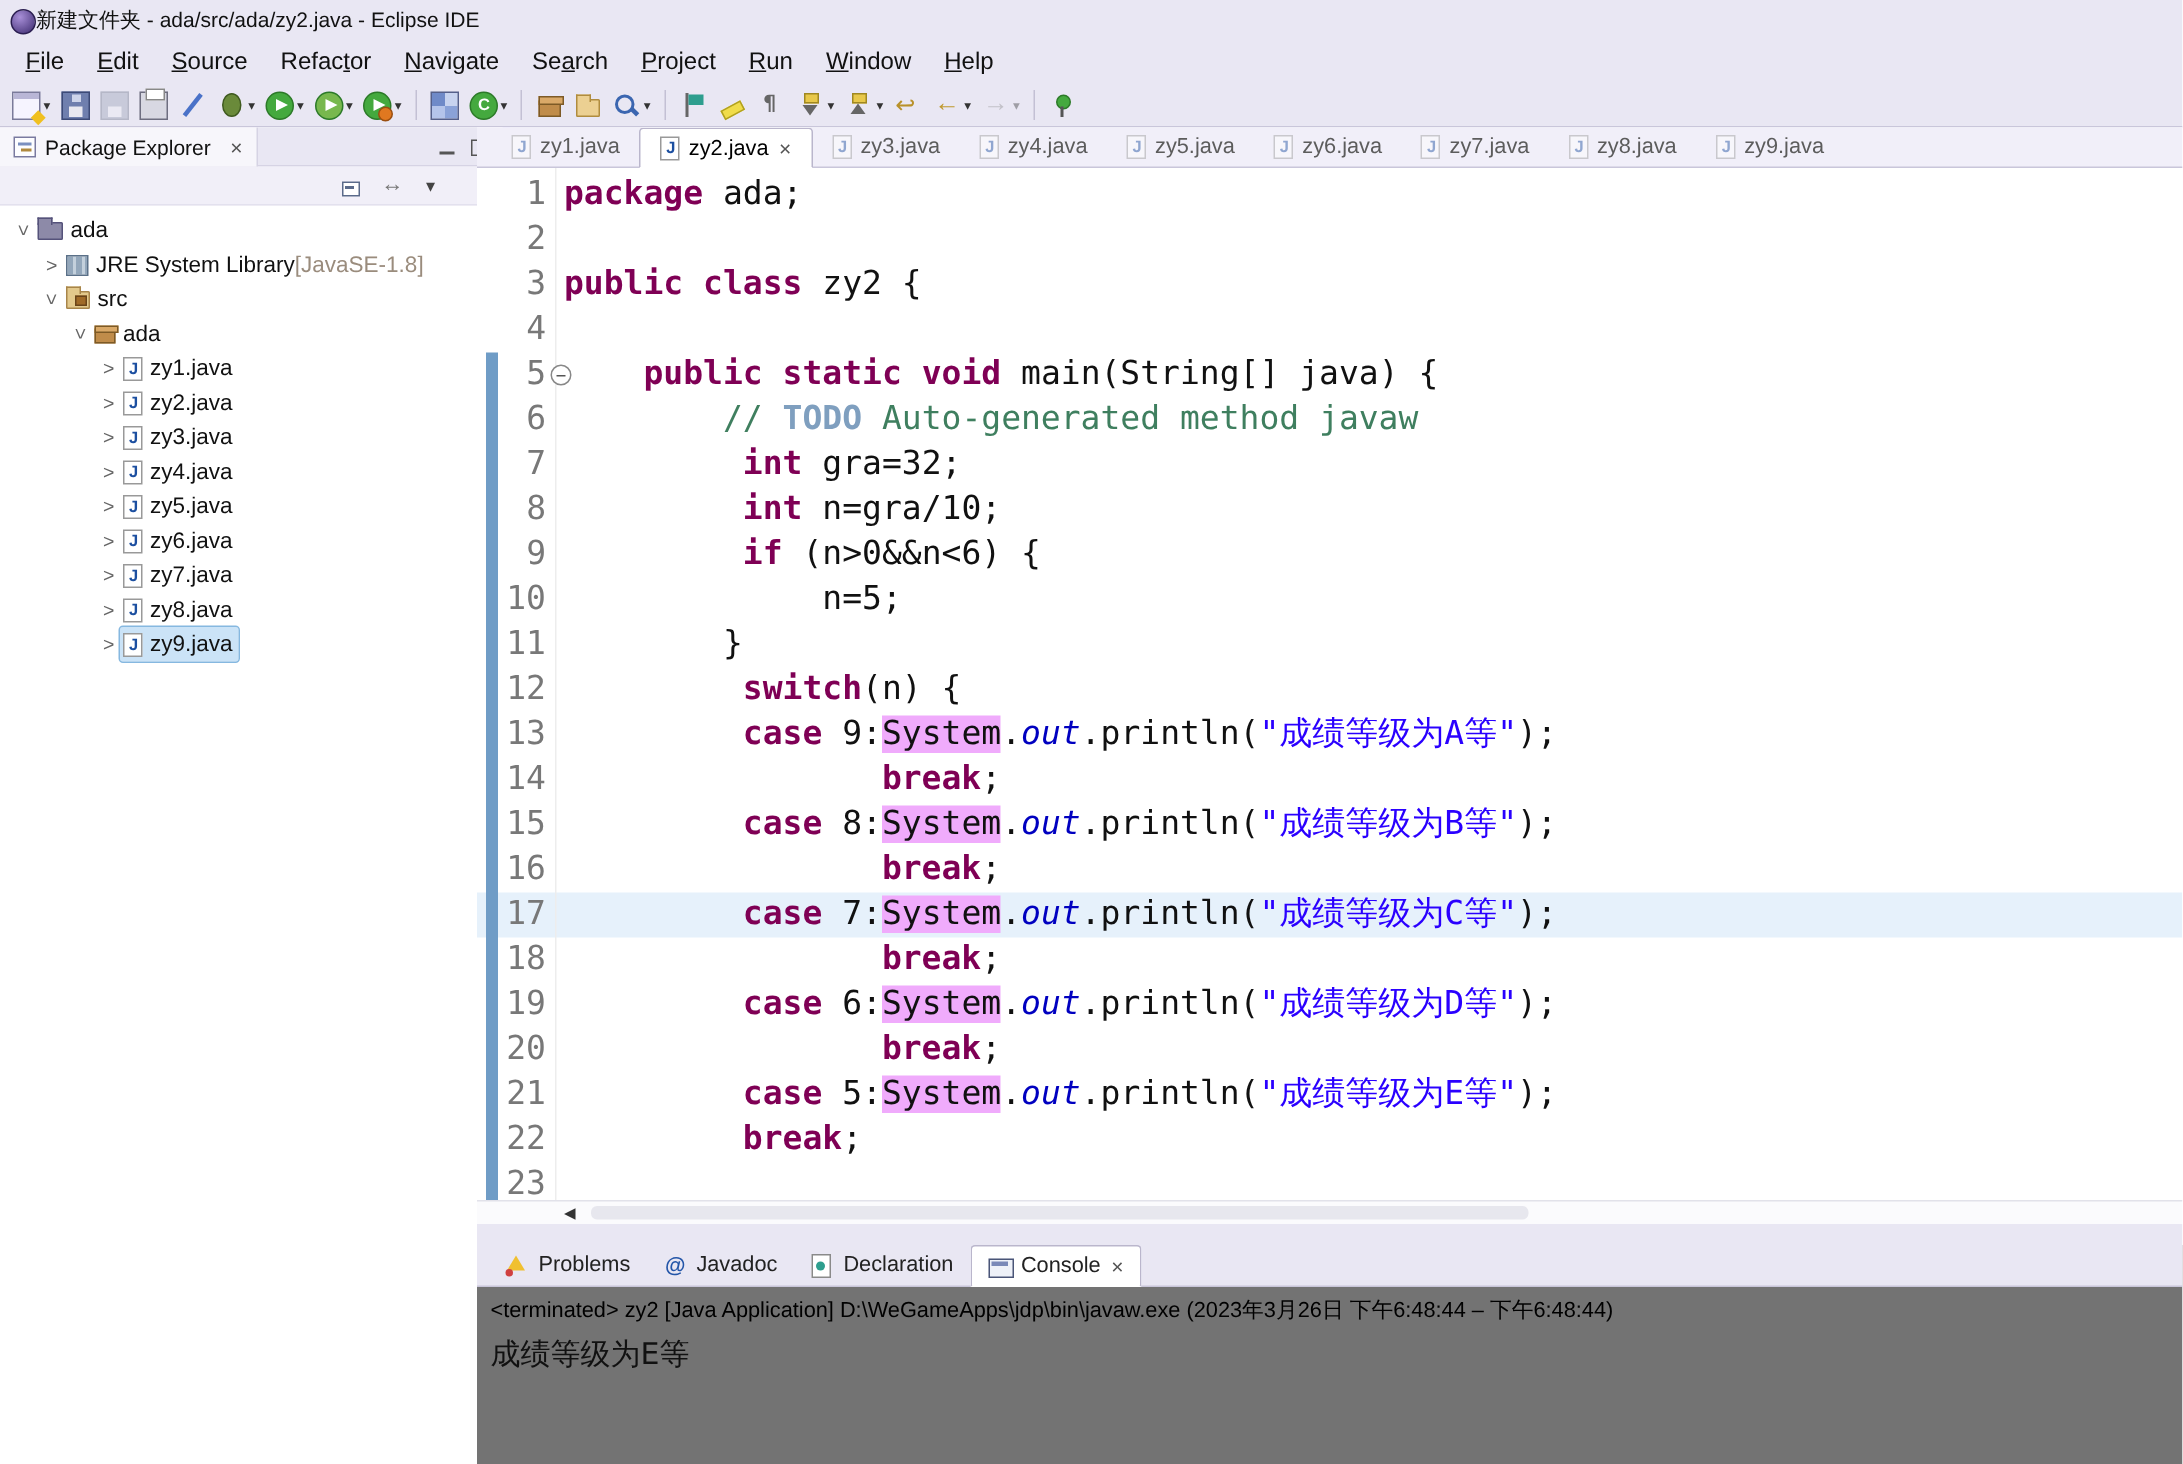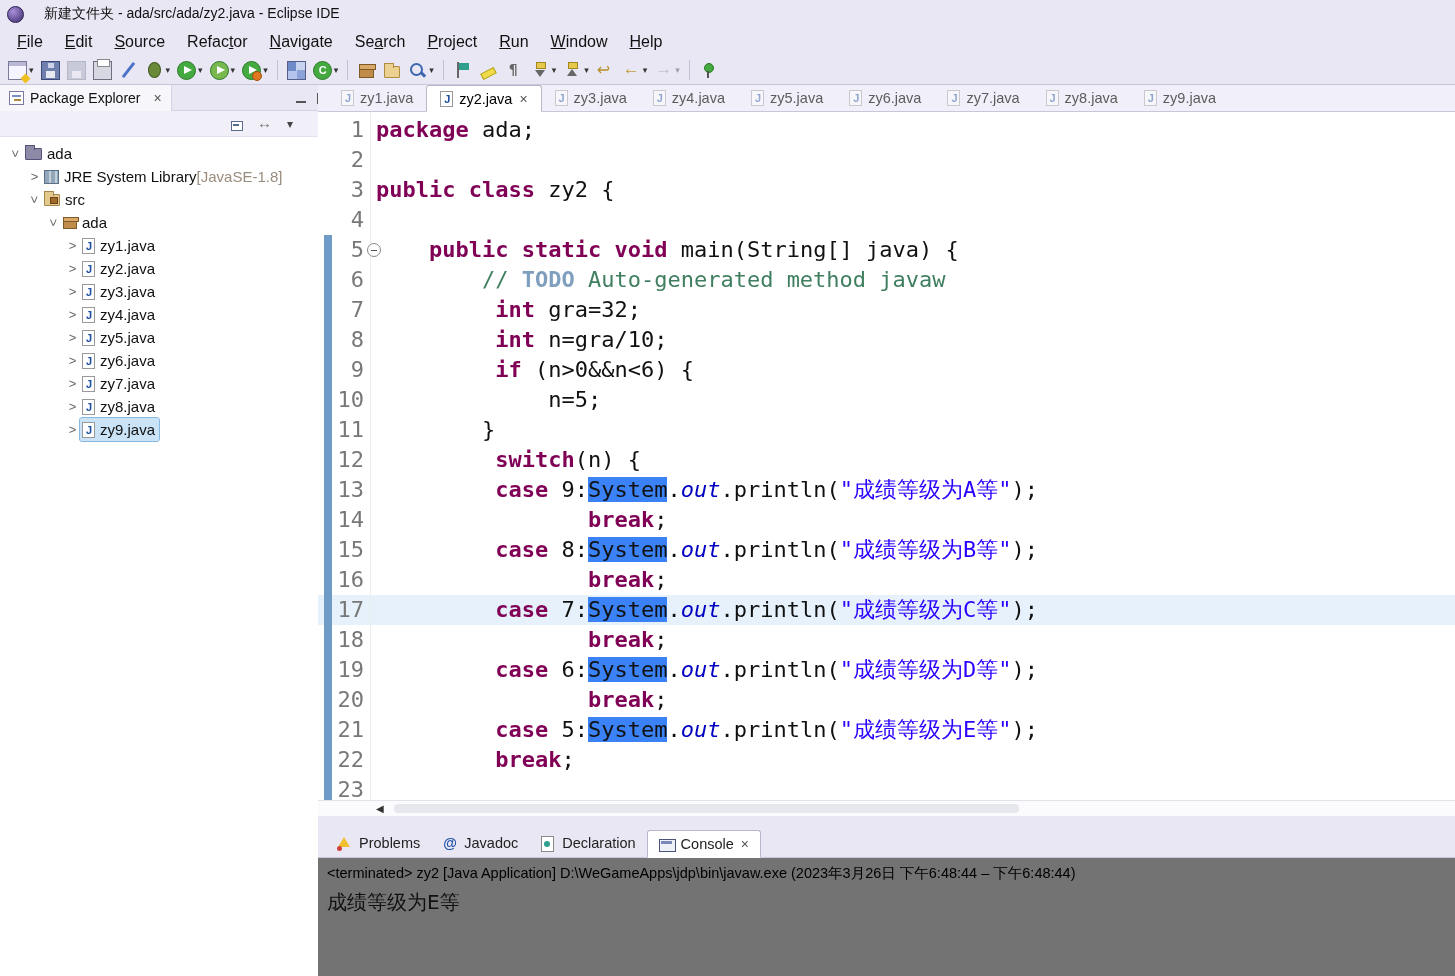--- a/index.html
+++ b/index.html
@@ -1,21 +1,21 @@
 <!DOCTYPE html>
 <html><head>
 <meta charset="utf-8">
 <style>
 *{margin:0;padding:0;box-sizing:border-box}
 html,body{width:1455px;height:976px;overflow:hidden}
 body{position:relative;font-family:"Liberation Sans",sans-serif;background:#fff;color:#111}
 
 
 .chrome{position:absolute;left:0;top:0;width:1455px;height:85px;background:#e9e7f3;border-bottom:1px solid #c9c6da}
-.titlebar{height:28px;display:flex;align-items:center;gap:20px;padding:0 7px;font-size:14px}
+.titlebar{height:28px;display:flex;align-items:center;gap:0;padding:0 7px;font-size:14px}
 .app-icon{width:17px;height:17px;border-radius:50%;background:radial-gradient(circle at 35% 30%,#a88fd8,#3c2a6e);border:1px solid #2a1d50;flex:0 0 auto}
 .menubar{height:27px;display:flex;align-items:center;padding:0 6px;font-size:16px}
 .menu-item{padding:3px 11px;border-radius:3px;cursor:default}
 .menu-item u{text-decoration:underline}
 .toolbar{height:30px;display:flex;align-items:center;padding:0 5px;gap:1px}
 .tb-btn{display:flex;align-items:center;height:26px;padding:0 3px;border-radius:3px}
 .tb-btn.disabled{opacity:.4}
 .tb-sep{width:1px;height:20px;background:#c3c0d4;margin:0 5px}
 .dd{font-size:9px;color:#333;margin-left:2px}
 
@@ -52,21 +52,21 @@
 .ic-chevdown::before,.ic-chevup::before{content:"";position:absolute;left:5px;top:1px;width:8px;height:5px;background:#e8c84a;border:1px solid #a08820}
 .ic-chevdown::after{content:"";position:absolute;left:4px;top:9px;border-top:7px solid #666;border-left:5px solid transparent;border-right:5px solid transparent}
 .ic-chevup::after{content:"";position:absolute;left:4px;top:8px;border-bottom:7px solid #666;border-left:5px solid transparent;border-right:5px solid transparent}
 .ic-undo::after{content:"↩";position:absolute;left:1px;top:-1px;font-size:16px;color:#b8912a}
 .ic-arrowleft::after{content:"←";position:absolute;left:1px;top:-2px;font-size:17px;font-weight:bold;color:#c09a30}
 .ic-arrowright::after{content:"→";position:absolute;left:1px;top:-2px;font-size:17px;font-weight:bold;color:#8a8a8a}
 .ic-pin::before{content:"";position:absolute;left:5px;top:2px;width:8px;height:8px;background:#44a93e;border:1px solid #2c7a28;border-radius:50%}
 .ic-pin::after{content:"";position:absolute;left:8px;top:10px;width:2px;height:7px;background:#555}
 
 
-.left-panel{position:absolute;left:0;top:85px;width:340px;bottom:0;background:#fff;border-right:2px solid #c4b5fd}
+.left-panel{position:absolute;left:0;top:85px;width:340px;bottom:0;background:#fff;border-right:5px solid #c4b5fd}
 .view-header{height:26px;background:#e9e7f3;display:flex;align-items:center;border-bottom:1px solid #d6d3e4}
 .view-tab{height:26px;display:flex;align-items:center;gap:6px;padding:0 9px;background:#f7f6fb;border-right:1px solid #d6d3e4;font-size:14px}
 .ti{display:inline-block;position:relative;vertical-align:middle}
 .ti-explorer{width:15px;height:14px;background:#fdfdff;border:1px solid #7a7aa0}
 .ti-explorer::before{content:"";position:absolute;left:2px;top:3px;width:9px;height:2px;background:#7a8fc0}
 .ti-explorer::after{content:"";position:absolute;left:4px;top:7px;width:7px;height:2px;background:#b0893e}
 .view-header-buttons{margin-left:auto;display:flex;padding-right:6px}
 .win-btn{width:18px;height:18px;position:relative;margin-left:4px}
 .win-min::after{content:"";position:absolute;left:4px;bottom:4px;width:10px;height:2px;background:#555}
 .win-max::after{content:"";position:absolute;left:3px;top:4px;width:11px;height:9px;border:1px solid #555}
@@ -109,21 +109,21 @@
 .range-bar{position:absolute;left:6px;top:123px;bottom:0;width:8px;background:#6f9cc6;z-index:2}
 .code-line{height:30px;position:relative;white-space:pre}
 .code-line.current{background:#e6f1fb}
 .ln{display:inline-block;width:46px;text-align:right;color:#787878;vertical-align:top}
 .code{white-space:pre;margin-left:12px}
 .kw{color:#7f0055;font-weight:bold}
 .str{color:#2a00ff}
 .cmt{color:#3f7f5f}
 .todo{color:#7f9fbf;font-weight:bold}
 .fld{color:#0000c0;font-weight:normal;font-style:italic}
-.sys{background:#3b82f6}
+.sys{background:#f0abfc}
 .fold{position:absolute;left:49px;top:8px;width:14px;height:14px;border:1px solid #888;border-radius:50%;background:#fff;z-index:3}
 .fold::after{content:"";position:absolute;left:3px;top:6px;width:6px;height:1px;background:#555}
 .hscroll{position:absolute;left:0;right:0;bottom:0;height:16px;background:#fbfbfd;border-top:1px solid #e2e2ea}
 .hscroll-arrow{position:absolute;left:58px;top:2px;font-size:10px;color:#333}
 .hscroll-thumb{position:absolute;left:76px;top:3px;width:55%;height:9px;background:#e7e7ee;border-radius:4px}
 
 
 .sash{position:absolute;left:318px;right:0;top:816px;height:14px;background:#e9e7f3}
 .bottom-panel{position:absolute;left:318px;right:0;top:830px;bottom:0;background:#737373}
 .btab-bar{height:28px;background:#e9e7f3;border-bottom:1px solid #c9c6da;display:flex;align-items:flex-end;padding-left:8px}

